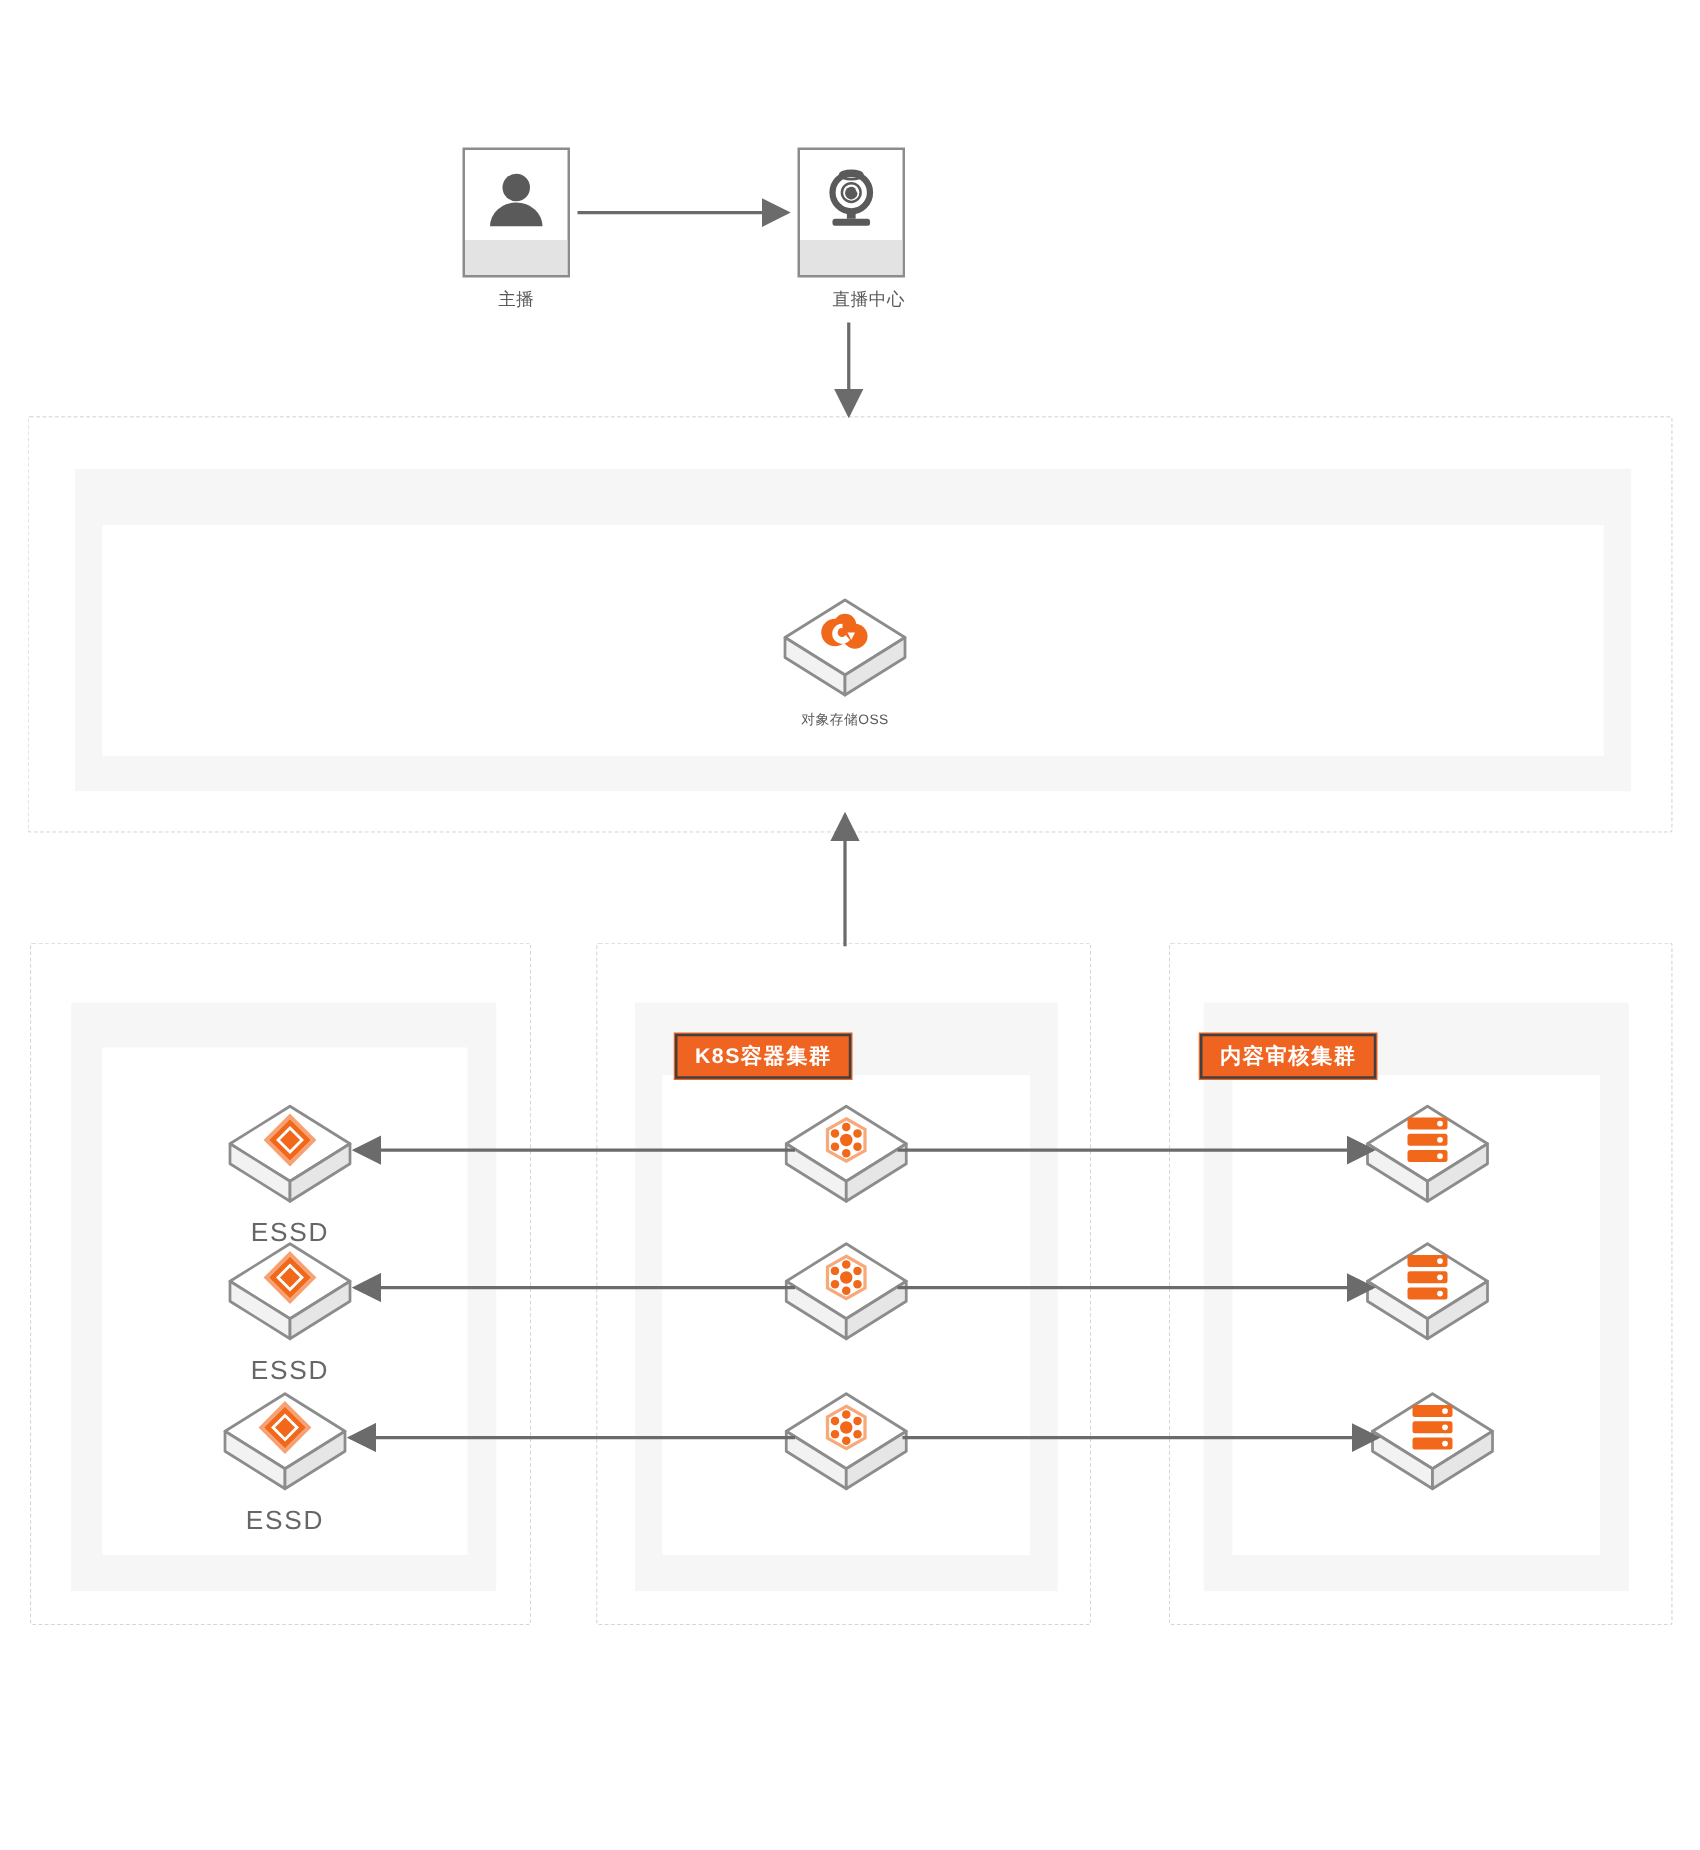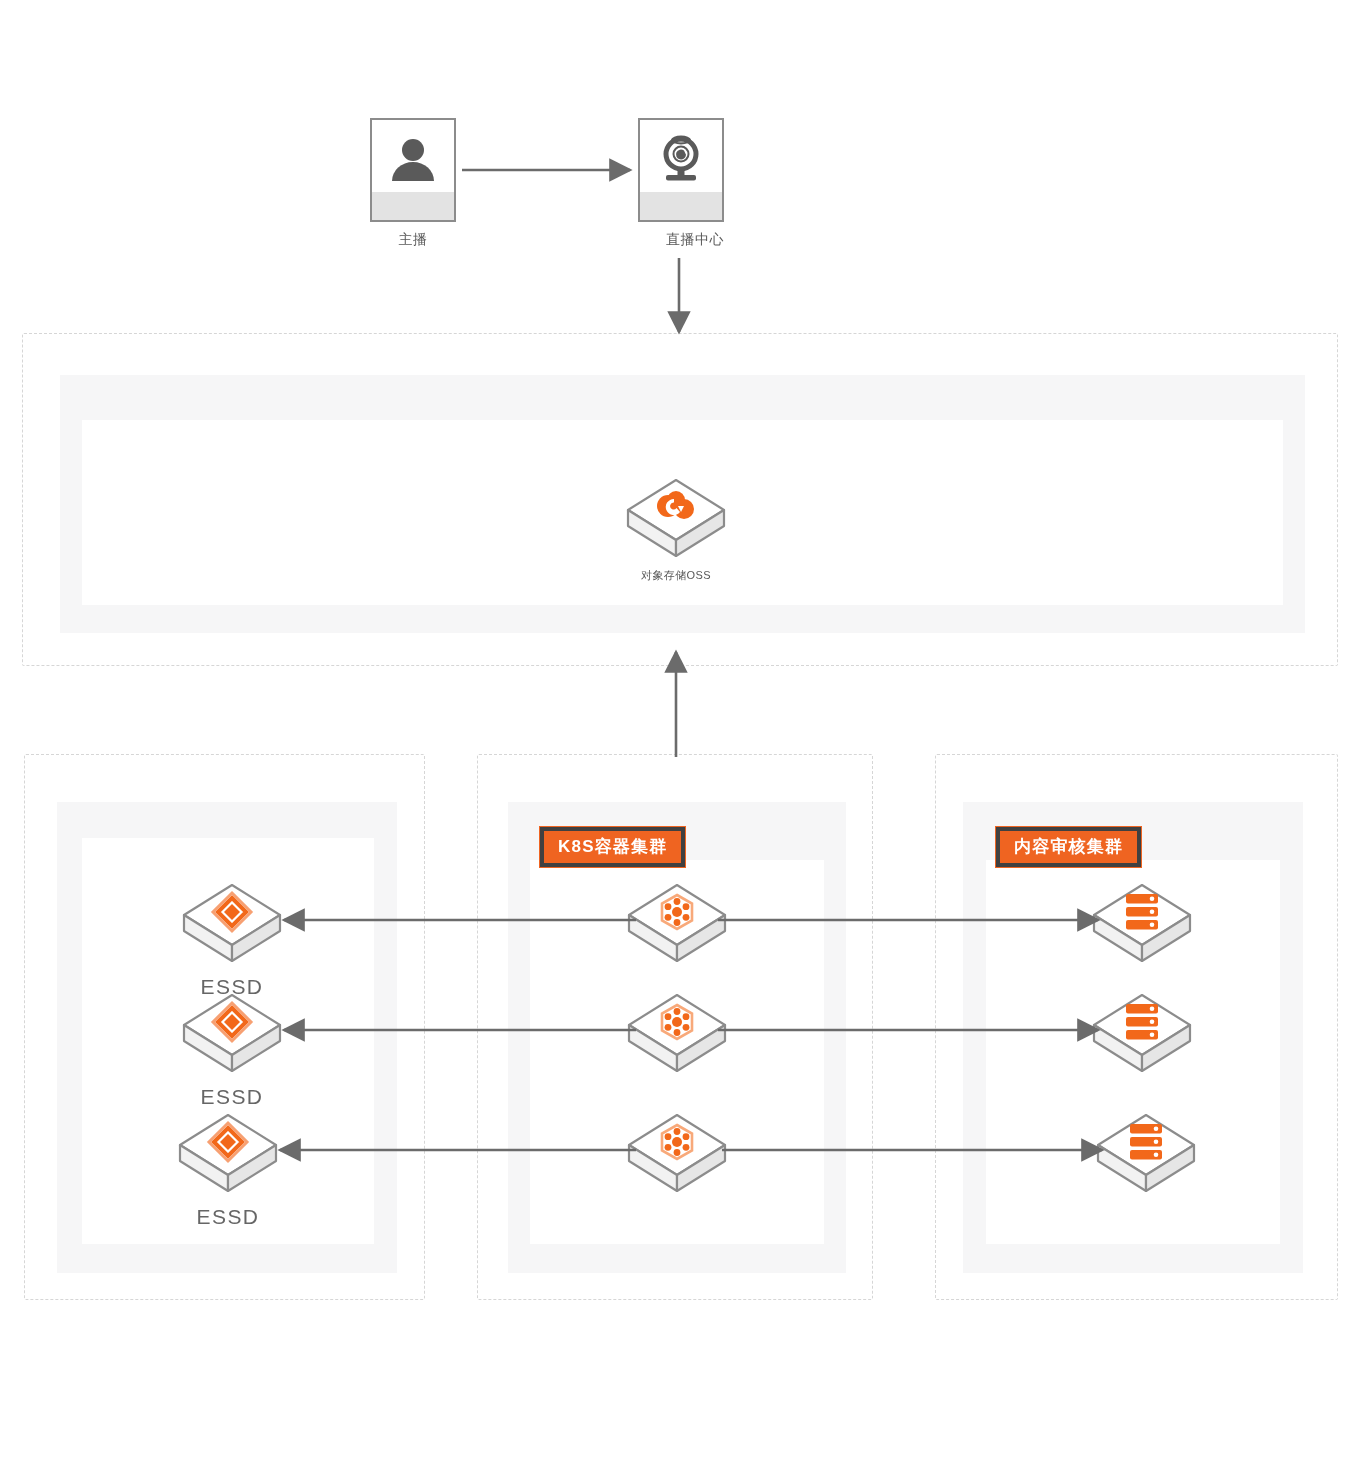--- a/index.html
+++ b/index.html
@@ -104,21 +104,21 @@
     font-size: 11px;
     color: #585858;
     letter-spacing: 0.4px;
     white-space: nowrap;
   }
 
   
   .badge {
     position: absolute;
     background: #ef6421;
-    border: 4px solid #404040;
+    border: 2px solid #404040;
     color: #ffffff;
     font-size: 17px;
     font-weight: bold;
     letter-spacing: 1.2px;
     padding: 5px 14px 6px 14px;
     box-sizing: border-box;
     white-space: nowrap;
     line-height: 1.25;
     box-shadow: 0 0 0 1px #ef6421;
     text-align: right;
@@ -310,21 +310,21 @@
         </g>
       </svg>
     </div>
     <div class="cube-label"></div>
   </div>
 
   <div class="zone" style="left:935px; top:724px; width:403px; height:546px;"></div>
   <div class="panel-gray" style="left:963px; top:772px; width:340px; height:471px;"></div>
   <div class="panel-white" style="left:986px; top:830px; width:294px; height:384px;"></div>
 
-  <div class="badge" style="left:996px; top:797px;">内容审核集群</div>
+  <div class="badge" style="left:960px; top:797px;">内容审核集群</div>
 
   <div class="cube-node" style="left:1086px; top:845px;">
     <div class="cube-svg-wrap">
       <svg width="112" height="96" viewBox="0 0 112 96" aria-hidden="true">
         <path d="M56 10 L104 40 L56 70 L8 40 Z" fill="#ffffff" stroke="#8c8c8c" stroke-width="2.2" stroke-linejoin="round"></path>
         <path d="M8 40 L56 70 L56 86 L8 56 Z" fill="#f2f2f2" stroke="#8c8c8c" stroke-width="2.2" stroke-linejoin="round"></path>
         <path d="M104 40 L56 70 L56 86 L104 56 Z" fill="#e6e6e6" stroke="#8c8c8c" stroke-width="2.2" stroke-linejoin="round"></path>
         <g transform="translate(56,37)">
           <rect x="-16" y="-18" width="32" height="9.5" rx="2" fill="#f2681a"></rect>
           <rect x="-16" y="-5" width="32" height="9.5" rx="2" fill="#f2681a"></rect>

